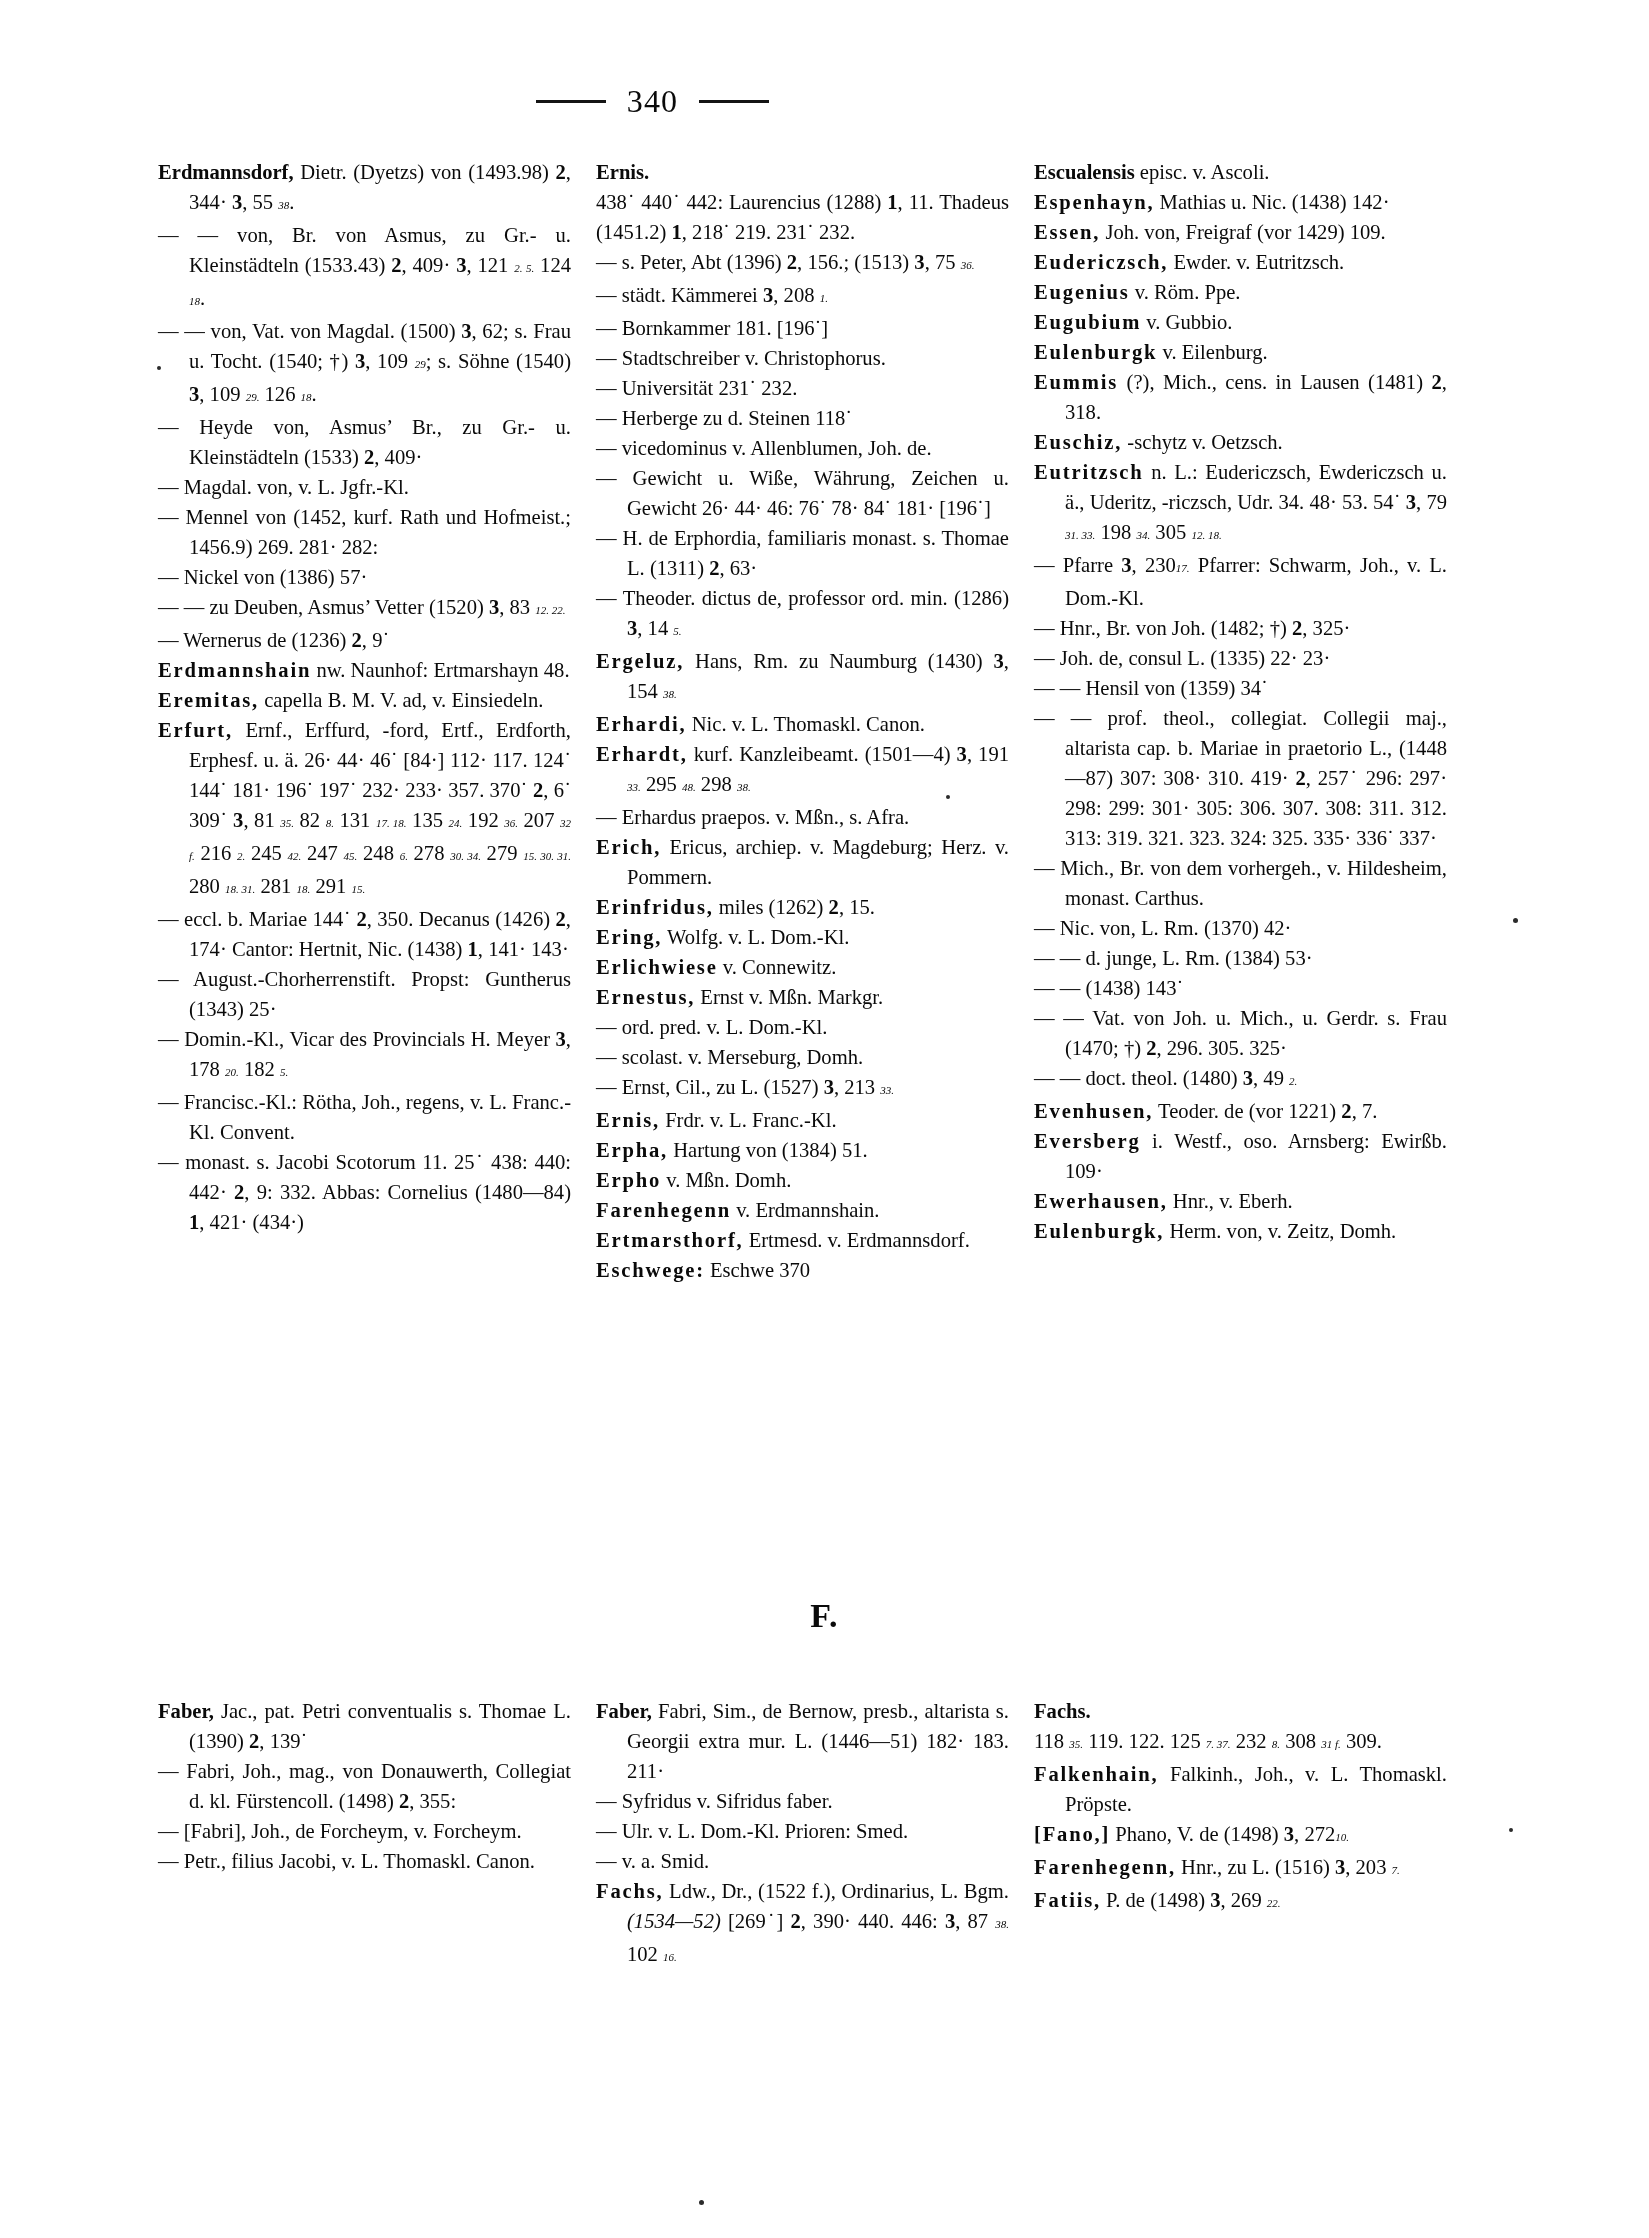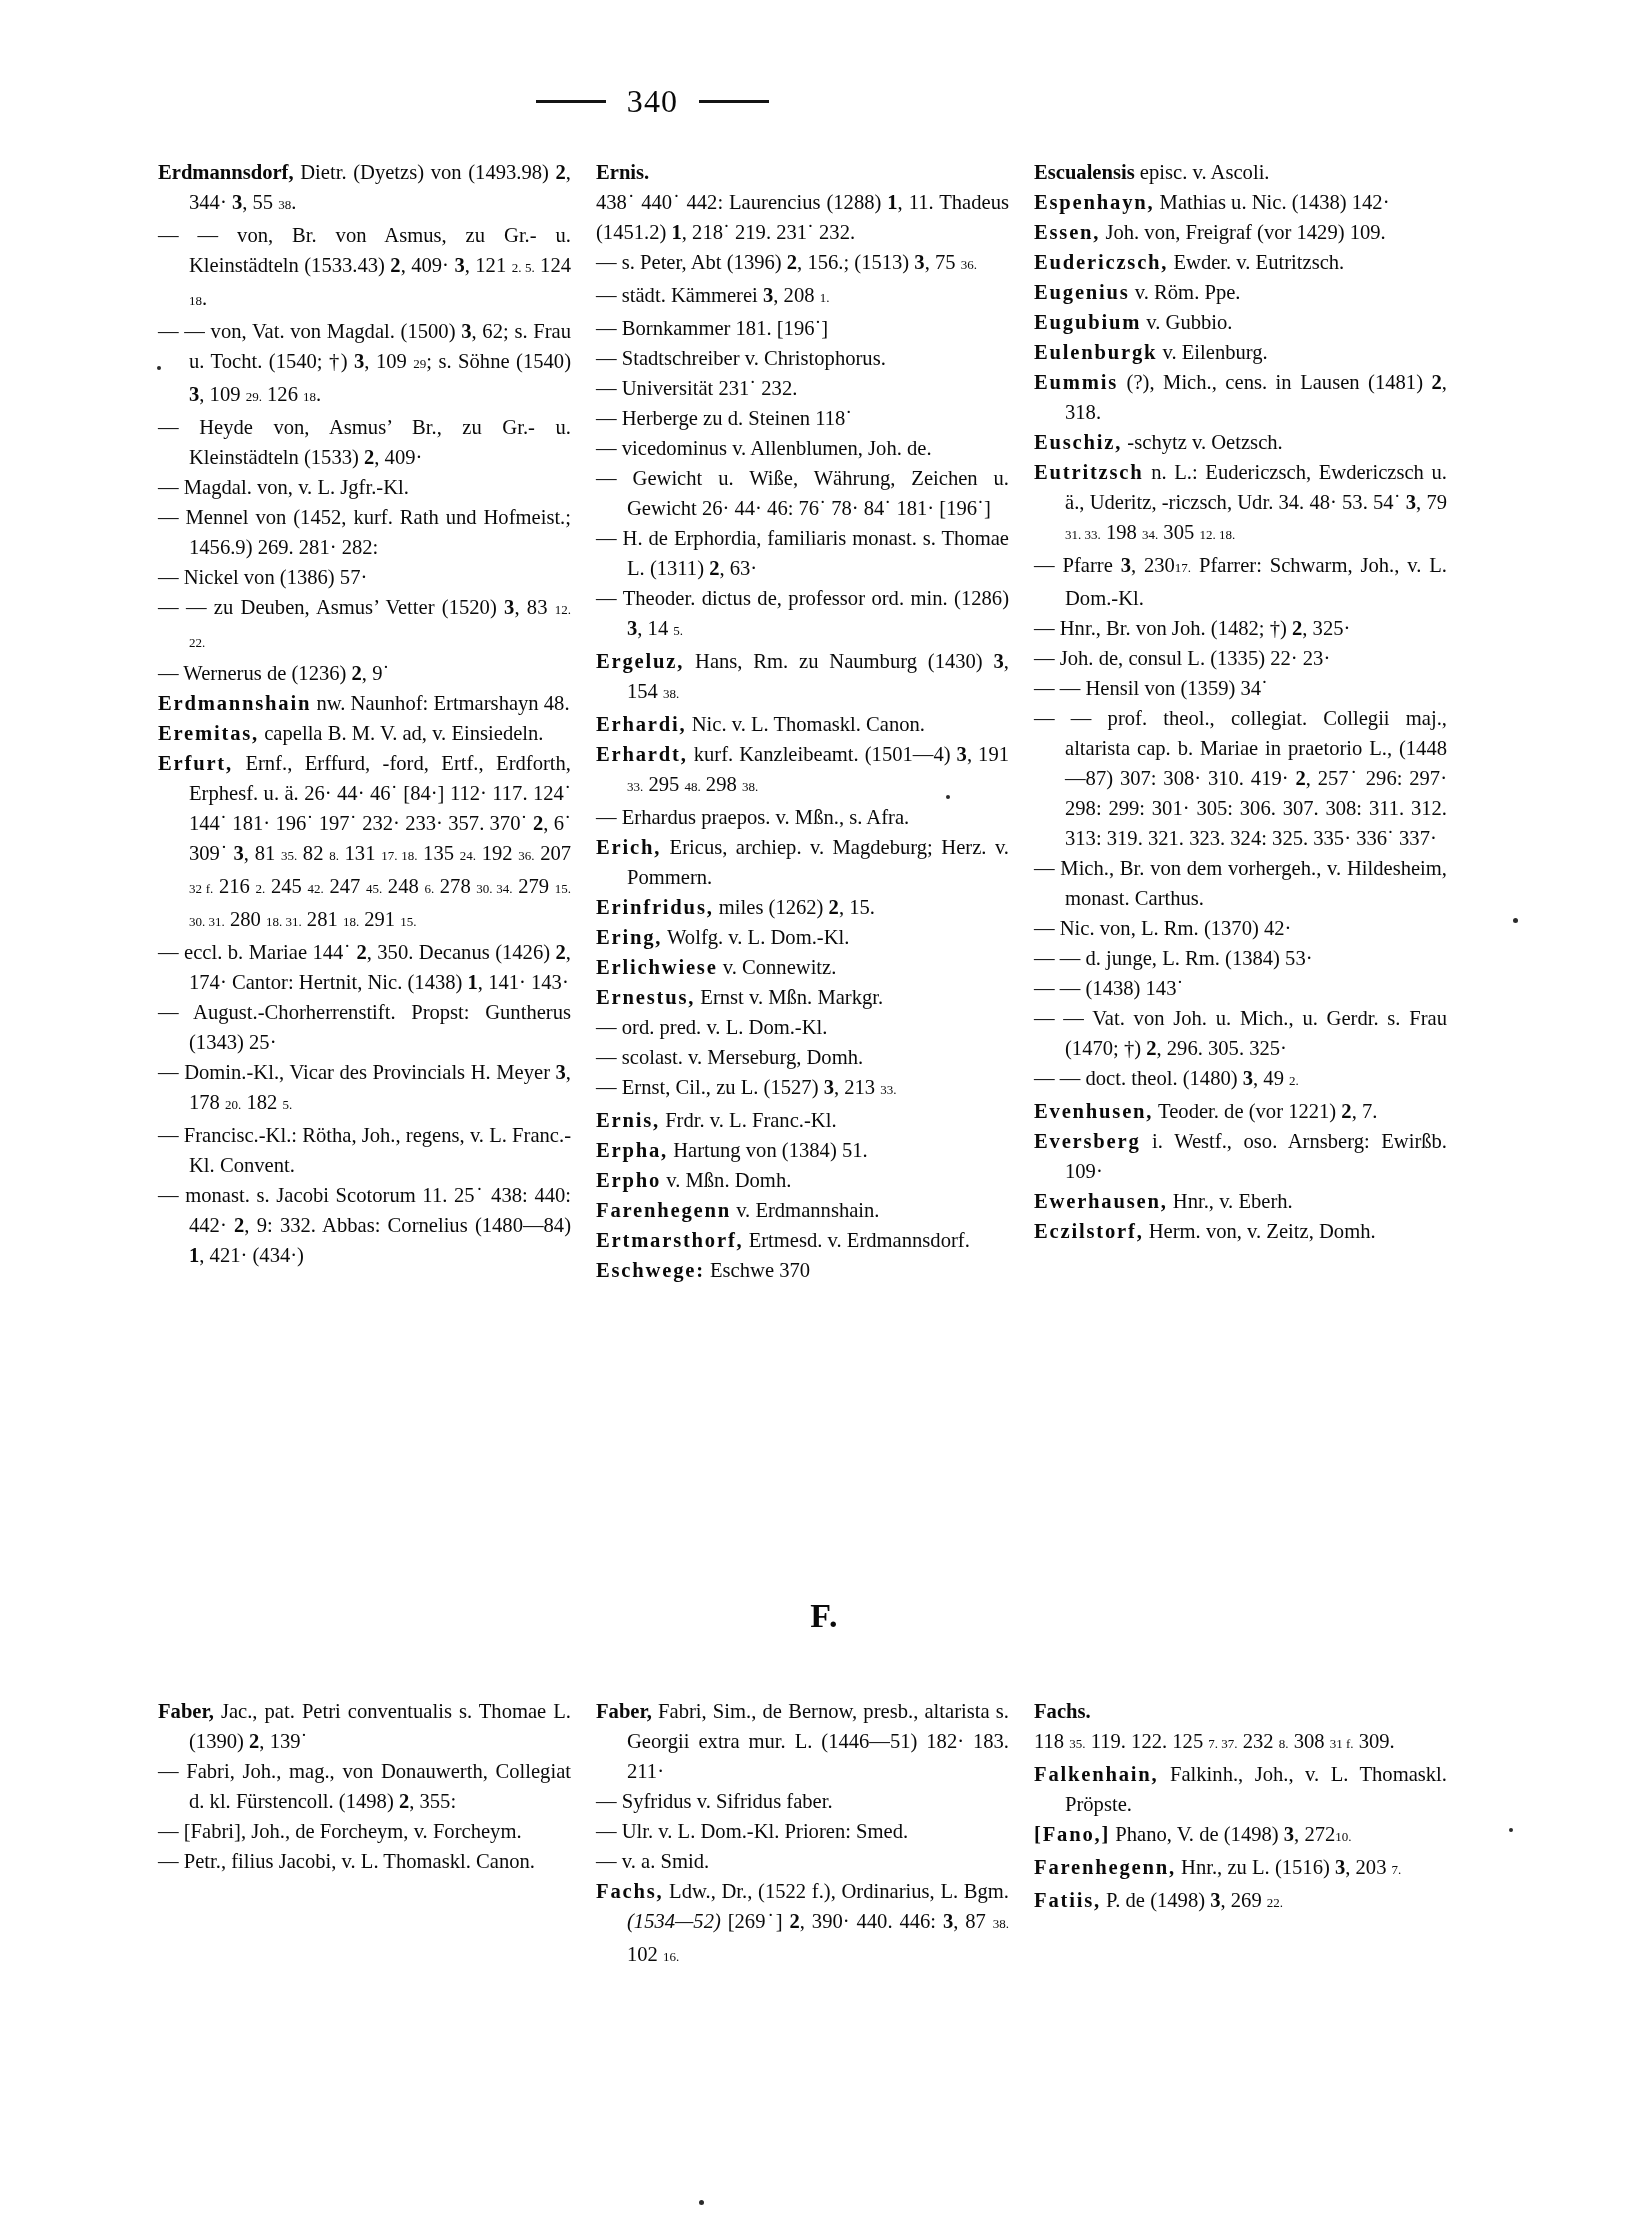--- a/index.html
+++ b/index.html
@@ -89,21 +89,21 @@
     padding-left: 0;
     text-indent: 0;
   }
   
   .hw {
     font-weight: bold;
   }
   .hw-sp {
     letter-spacing: 1.8px;
   }
-  .sm { font-size: 13px; }
+  .sm { font-size: 11px; font-style: italic; }
 
   
   .section-letter {
     position: absolute;
     top: 1597px;
     left: 0;
     width: 1649px;
     text-align: center;
     font-size: 34px;
     font-weight: bold;
@@ -198,21 +198,21 @@
         <p class="entry"><span>— — prof. theol., collegiat. Collegii maj., altarista cap. b. Mariae in praetorio L., (1448—87) 307: 308· 310. 419· <b>2</b>, 257˙ 296: 297· 298: 299: 301· 305: 306. 307. 308: 311. 312. 313: 319. 321. 323. 324: 325. 335· 336˙ 337·</span></p>
         <p class="entry"><span>— Mich., Br. von dem vorhergeh., v. Hildesheim, monast. Carthus.</span></p>
         <p class="entry"><span>— Nic. von, L. Rm. (1370) 42·</span></p>
         <p class="entry"><span>— — d. junge, L. Rm. (1384) 53·</span></p>
         <p class="entry"><span>— — (1438) 143˙</span></p>
         <p class="entry"><span>— — Vat. von Joh. u. Mich., u. Gerdr. s. Frau (1470; †) <b>2</b>, 296. 305. 325·</span></p>
         <p class="entry"><span>— — doct. theol. (1480) <b>3</b>, 49 <span class="sm">2.</span></span></p>
         <p class="entry"><span class="hw hw-sp">Evenhusen,</span><span> Teoder. de (vor 1221) <b>2</b>, 7.</span></p>
         <p class="entry"><span class="hw hw-sp">Eversberg</span><span> i. Westf., oso. Arnsberg: Ewirßb. 109·</span></p>
         <p class="entry"><span class="hw hw-sp">Ewerhausen,</span><span> Hnr., v. Eberh.</span></p>
-        <p class="entry"><span class="hw hw-sp">Eczilstorf,</span><span> Herm. von, v. Zeitz, Domh.</span></p>
+        <p class="entry"><span class="hw hw-sp">Eulenburgk,</span><span> Herm. von, v. Zeitz, Domh.</span></p>
       </div>
     </div>
 
   <div class="section-letter">F.</div>
 
   <div class="columns-f" id="columns-f">
       <div class="col">
         <p class="entry"><span class="hw">Faber,</span><span> Jac., pat. Petri conventualis s. Thomae L. (1390) <b>2</b>, 139˙</span></p>
         <p class="entry"><span>— Fabri, Joh., mag., von Donauwerth, Collegiat d. kl. Fürstencoll. (1498) <b>2</b>, 355:</span></p>
         <p class="entry"><span>— [Fabri], Joh., de Forcheym, v. Forcheym.</span></p>

